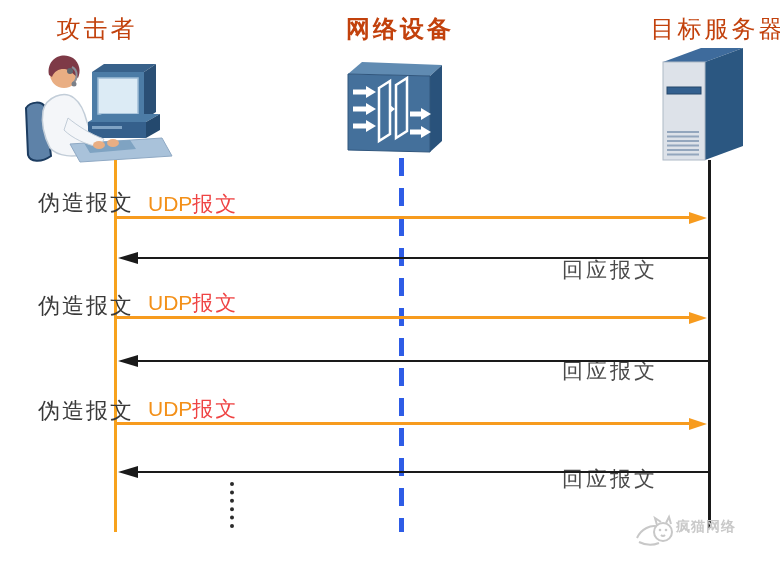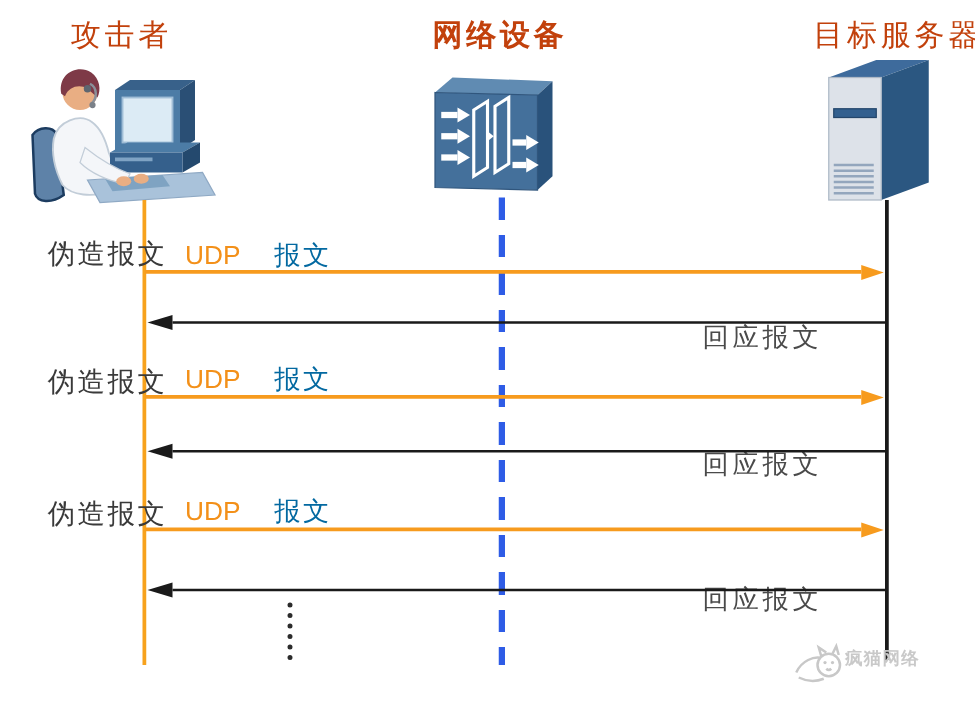--- a/index.html
+++ b/index.html
@@ -19,21 +19,21 @@
   .arr-right::after{content:'';position:absolute;left:100%;top:-4.5px;width:0;height:0;
       border-left:18px solid #F79B1E;border-top:6px solid transparent;border-bottom:6px solid transparent;}
   .arr-left{position:absolute;left:138px;width:570px;height:2px;background:#1A1A1A;}
   .arr-left::before{content:'';position:absolute;right:100%;top:-5.5px;width:0;height:0;
       border-right:20px solid #1A1A1A;border-top:6.5px solid transparent;border-bottom:6.5px solid transparent;}
   
   .fake-label{position:absolute;left:6px;width:104px;height:26px;line-height:26px;font-size:22px;
       color:#3A3A3A;letter-spacing:2px;text-align:right;white-space:nowrap;margin-left:24px;}
   .udp-label{position:absolute;left:148px;height:26px;line-height:26px;white-space:nowrap;}
   .udp-label .en{font-family:"Liberation Sans",sans-serif;font-weight:400;font-size:21px;color:#F39019;}
-  .udp-label .cn{font-size:21px;color:#0369a1;letter-spacing:2px;margin-left:27px;}
+  .udp-label .cn{font-size:21px;color:#ef4444;letter-spacing:2px;}
   .resp-label{position:absolute;left:540px;width:140px;height:24px;line-height:24px;font-size:21px;
       color:#4A4A4A;letter-spacing:3px;text-align:center;white-space:nowrap;margin-top:28px;}
   
   .ellipsis{position:absolute;left:230px;top:482px;width:0;height:46px;border-left:4px dotted #2B2B2B;}
   
   .watermark-text{position:absolute;left:676px;top:518px;font-size:14px;font-weight:700;
       color:#C9C9C9;letter-spacing:1px;white-space:nowrap;}
 </style>
 </head>
 <body>

